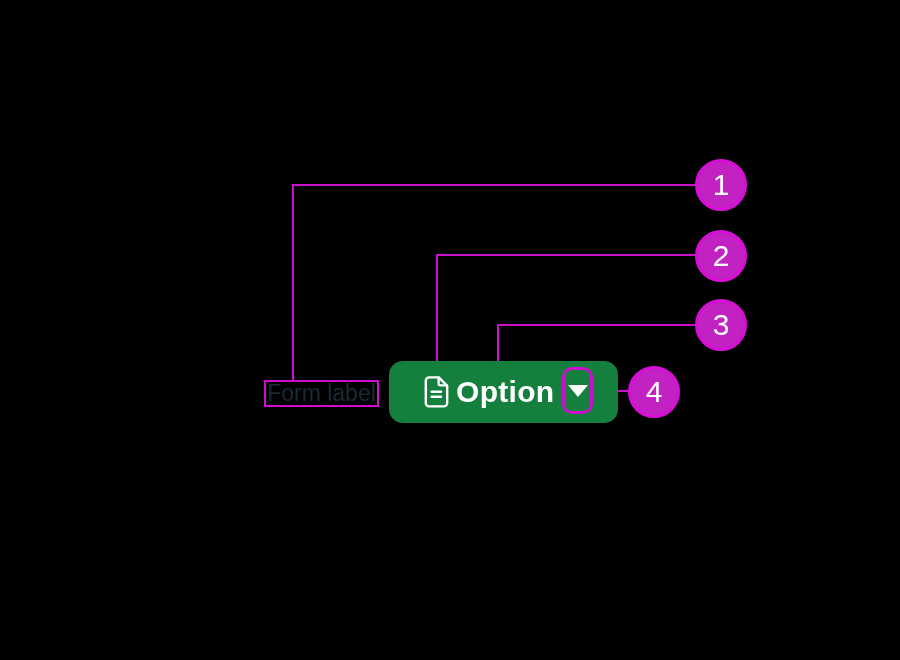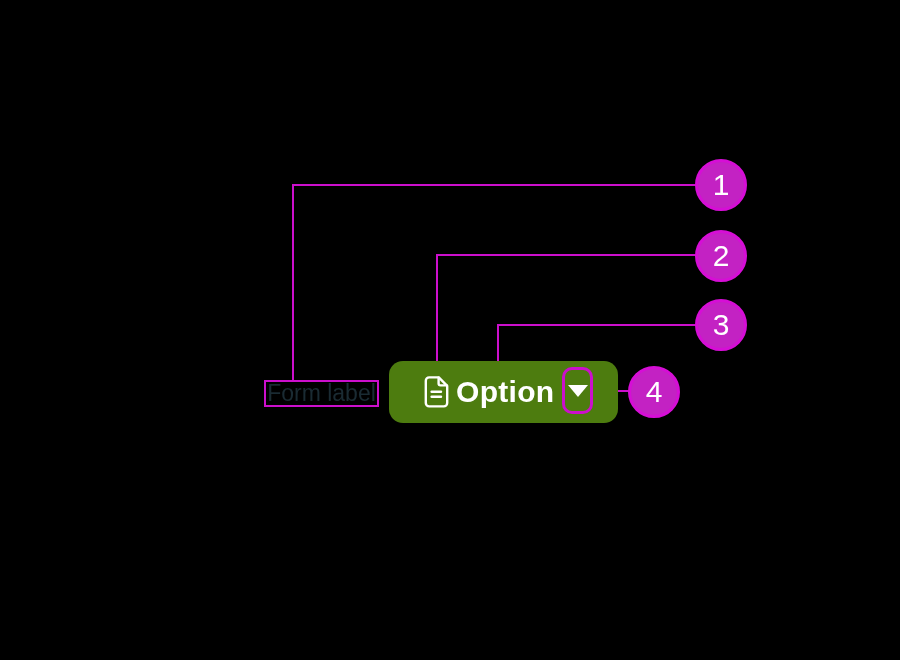--- a/index.html
+++ b/index.html
@@ -47,21 +47,21 @@
     display: flex; align-items: center; justify-content: center;
     color: #1a2b33;
     font-size: 23px;
     white-space: nowrap;
   }
   
   .btn {
     position: absolute;
     left: 389px; top: 361px;
     width: 229px; height: 62px;
-    background: #4d7c0f;
+    background: #15803d;
     border-radius: 14px;
     cursor: pointer;
   }
   .btn .doc-icon { position: absolute; left: 35px; top: 15px; }
   .btn-label {
     position: absolute;
     left: 67px; top: 0;
     height: 62px; line-height: 61px;
     color: #ffffff;
     font-size: 30px;

